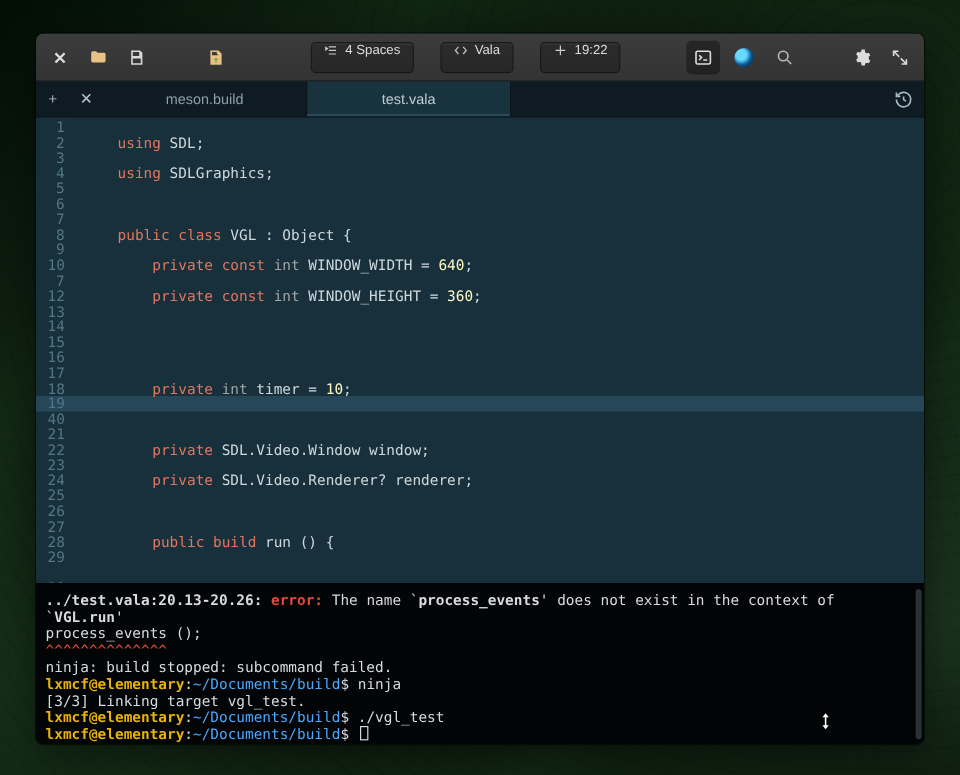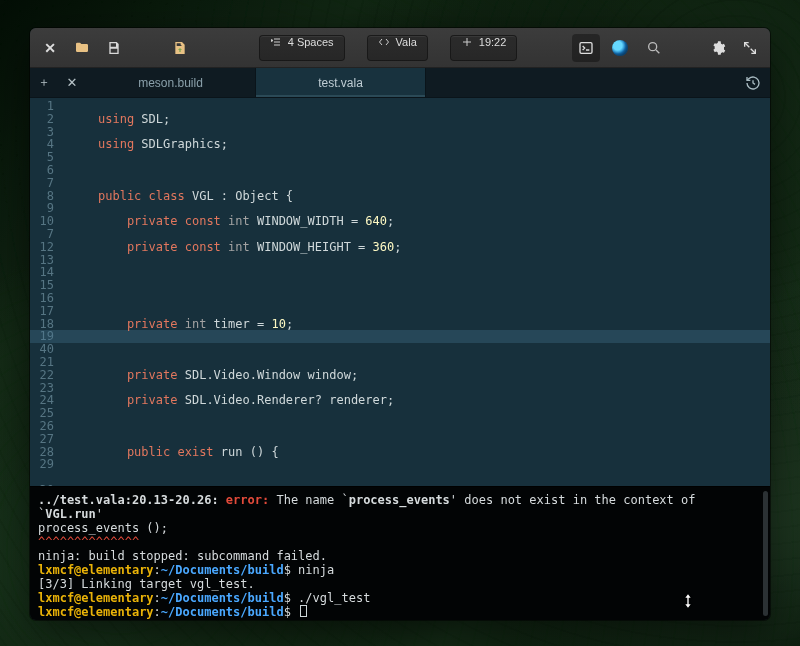--- a/index.html
+++ b/index.html
@@ -154,21 +154,21 @@
     padding: 6px 8px 6px 8px;
     border-top: 1px solid #000;
     flex-shrink: 0;
     position: relative;
     overflow:hidden;
   }
   .terminal .t-loc  { color: #d6dbdd; font-weight: 600; }
   .terminal .t-err  { color: #e24a3a; font-weight: 600; }
   .terminal .t-em   { color: #d6dbdd; font-weight: 600; }
   .terminal .t-user { color: #eab308; font-weight: 600; }
-  .terminal .t-path { color: #4aa8ff; font-weight: 700; }
+  .terminal .t-path { color: #4aa8ff; font-weight: 400; }
   .terminal .t-car  { color: #e24a3a; }
   .terminal .cursor {
     display:inline-block; width:7px; height:12px;
     border:1px solid #cfd8da; vertical-align: -1px; margin-left:2px;
   }
   .terminal .scroll {
     position:absolute; right:2px; top:4px; bottom:4px; width:5px;
     background: rgba(120,135,140,0.35); border-radius:3px;
   }
   .resize-cursor {
@@ -327,21 +327,21 @@
 <span class="line"><span class="kw">public</span><span class="kw"> class</span><span> VGL : Object {</span></span>
 <span class="line"><span class="kw">    private</span><span class="kw"> const</span><span class="typ"> int</span><span> WINDOW_WIDTH = </span><span class="num">640</span><span>;</span></span>
 <span class="line"><span class="kw">    private</span><span class="kw"> const</span><span class="typ"> int</span><span> WINDOW_HEIGHT = </span><span class="num">360</span><span>;</span></span>
 <span class="line"> </span>
 <span class="line"> </span>
 <span class="line"><span class="kw">    private</span><span class="typ"> int</span><span> timer = </span><span class="num">10</span><span>;</span></span>
 <span class="line"> </span>
 <span class="line"><span class="kw">    private</span><span> SDL.Video.Window window;</span></span>
 <span class="line"><span class="kw">    private</span><span> SDL.Video.Renderer? renderer;</span></span>
 <span class="line"> </span>
-<span class="line"><span class="kw">    public</span><span class="kw"> exist</span><span> run () {</span></span>
+<span class="line"><span class="kw">    public</span><span class="kw"> build</span><span> run () {</span></span>
 
 
 
 
 
 
 
 
 
 

